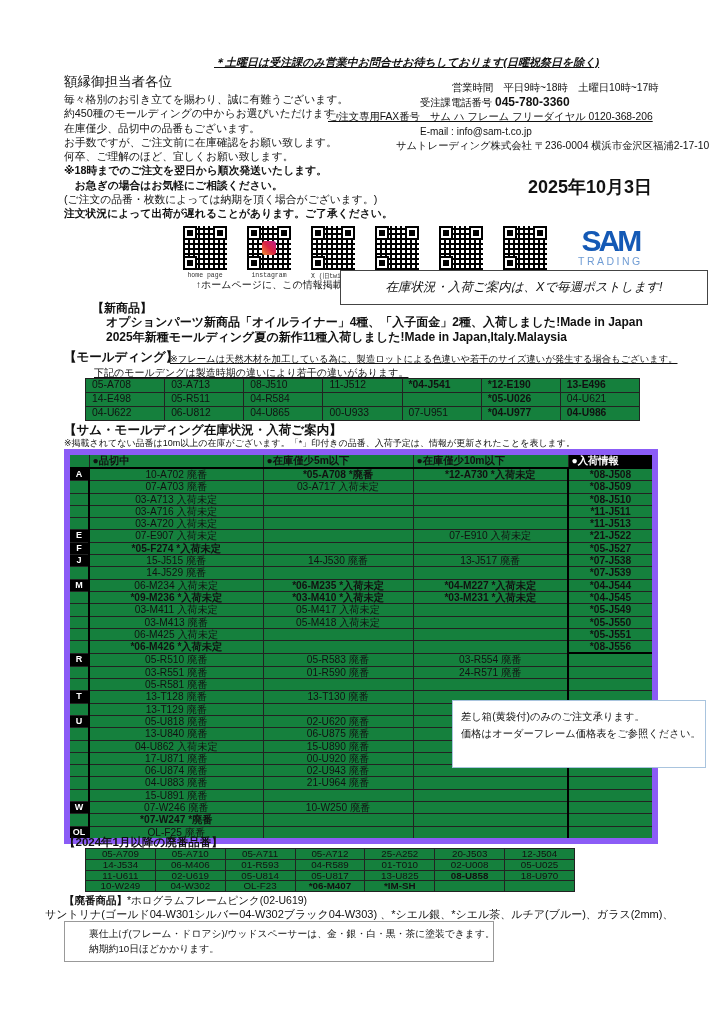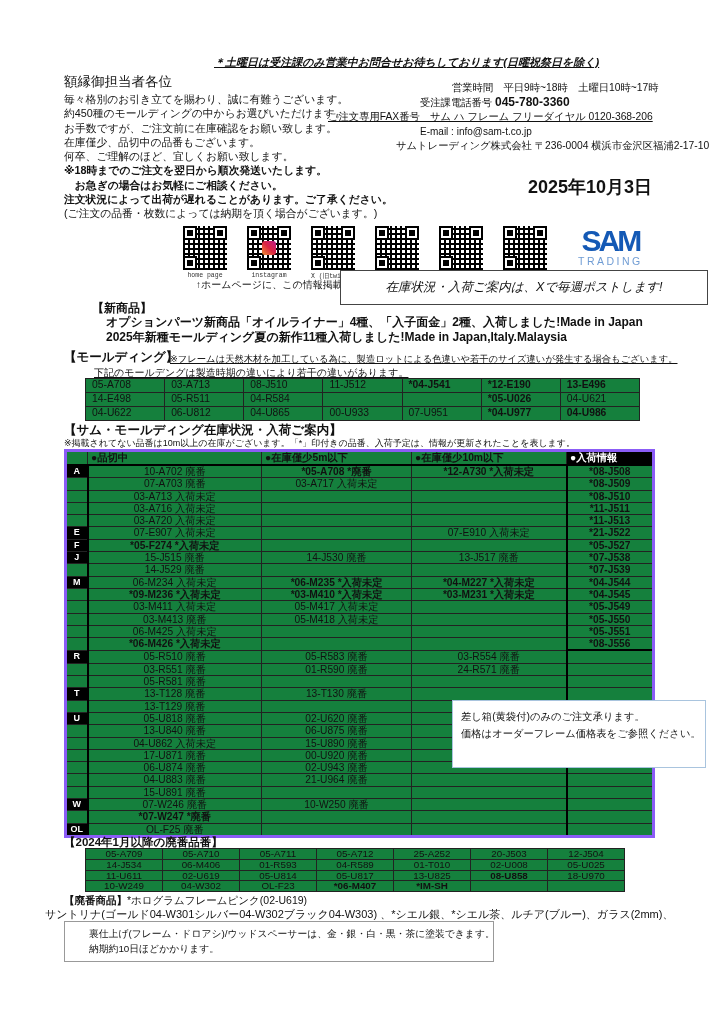--- a/index.html
+++ b/index.html
@@ -53,60 +53,60 @@
   table{border-collapse:collapse;table-layout:fixed;background:#15803d;}
   td,th{border:1px solid #222;overflow:hidden;white-space:nowrap;padding:0;}
 
   .molding-table-wrap{left:85px;top:378px;}
   #molding-table{width:555px;border:1.5px solid #000;}
   #molding-table td{height:12.9px;line-height:12.9px;font-size:10.3px;text-align:left;padding-left:6px;}
 
   .stock-title{left:64px;top:422px;font-size:12.5px;font-weight:bold;}
   .stock-note{left:64px;top:437px;font-size:9px;white-space:nowrap;}
   .stock-table-wrap{left:64px;top:449px;}
-  #stock-table{width:588px;border:3px solid #8b5cf6;}
+  #stock-table{width:588px;border:6px solid #8b5cf6;}
   #stock-table th{height:12px;line-height:12px;font-size:10.3px;text-align:left;padding-left:3px;border-bottom:2px solid #000;}
   #stock-table th.c4h{background:#000;color:#fff;}
   #stock-table td{height:11.3px;line-height:11.3px;font-size:10.2px;text-align:center;}
   #stock-table td.c4{border-left:2px solid #000;font-weight:bold;}
   #stock-table td.c4end{border-bottom:2px solid #000;}
   #stock-table td.letter{padding:0;border-right:2px solid #000;}
   .lb{display:block;background:#000;color:#fff;font-weight:bold;font-size:9px;line-height:11.3px;text-align:center;}
 
   .note-box{left:452px;top:700px;width:254px;height:68px;border:1px solid #a9c4de;background:#fff;
             box-sizing:border-box;padding:7px 8px;font-size:10.3px;line-height:17px;white-space:nowrap;z-index:5;}
 
   .disc-title{left:64px;top:835px;font-size:11.5px;font-weight:bold;}
   .disc-table-wrap{left:85px;top:848px;}
-  #disc-table{width:540px;border:1.5px solid #000;}
+  #disc-table{width:490px;border:1.5px solid #000;}
   #disc-table td{height:9.8px;line-height:9.8px;font-size:9.8px;text-align:center;}
 
   .hologram-line{left:64px;top:894px;font-size:10.5px;white-space:nowrap;}
   .santorina-line{left:45px;top:907px;font-size:11px;white-space:nowrap;}
   .finish-box{left:64px;top:921px;width:380px;border:1px solid #999;background:#fff;
               padding:5px 24px;font-size:9.8px;line-height:14.5px;white-space:nowrap;}
 </style>
 </head>
 <body>
 
 <div id="page">
 
   <div class="abs top-notice">＊土曜日は受注課のみ営業中お問合せお待ちしております(日曜祝祭日を除く)</div>
 
   <div class="abs salutation">額縁御担当者各位</div>
   <div class="abs greeting" id="greeting-lines">
       <div class="gline">毎々格別のお引き立てを賜わり、誠に有難うございます。</div>
       <div class="gline">約450種のモールディングの中からお選びいただけます。</div>
+      <div class="gline">在庫僅少、品切中の品番もございます。</div>
       <div class="gline">お手数ですが、ご注文前に在庫確認をお願い致します。</div>
-      <div class="gline">在庫僅少、品切中の品番もございます。</div>
       <div class="gline">何卒、ご理解のほど、宜しくお願い致します。</div>
       <div class="gline b">※18時までのご注文を翌日から順次発送いたします。</div>
       <div class="gline b">　お急ぎの場合はお気軽にご相談ください。</div>
+      <div class="gline">(ご注文の品番・枚数によっては納期を頂く場合がございます。)</div>
       <div class="gline b">注文状況によって出荷が遅れることがあります。ご了承ください。</div>
-      <div class="gline">(ご注文の品番・枚数によっては納期を頂く場合がございます。)</div>
     </div>
 
   <div class="abs hours">営業時間　平日9時~18時　土曜日10時~17時</div>
   <div class="abs phone"><span>受注課電話番号 </span><span class="num">045-780-3360</span></div>
   <div class="abs fax">ご注文専用FAX番号　サム ハ フレーム フリーダイヤル 0120-368-206</div>
   <div class="abs email">E-mail : info@sam-t.co.jp</div>
   <div class="abs company">サムトレーディング株式会社 〒236-0004 横浜市金沢区福浦2-17-10</div>
   <div class="abs date">2025年10月3日</div>
 
   <div class="abs qr-row" id="qr-row">

